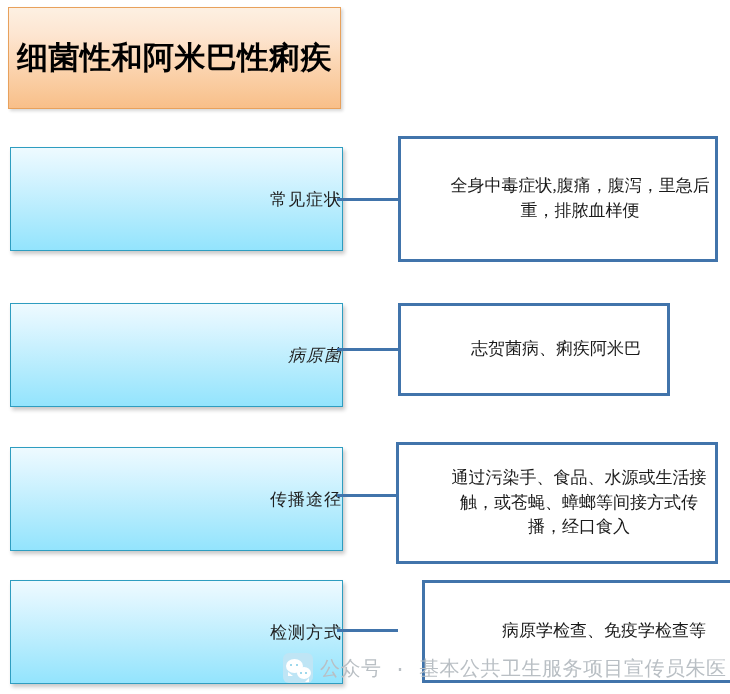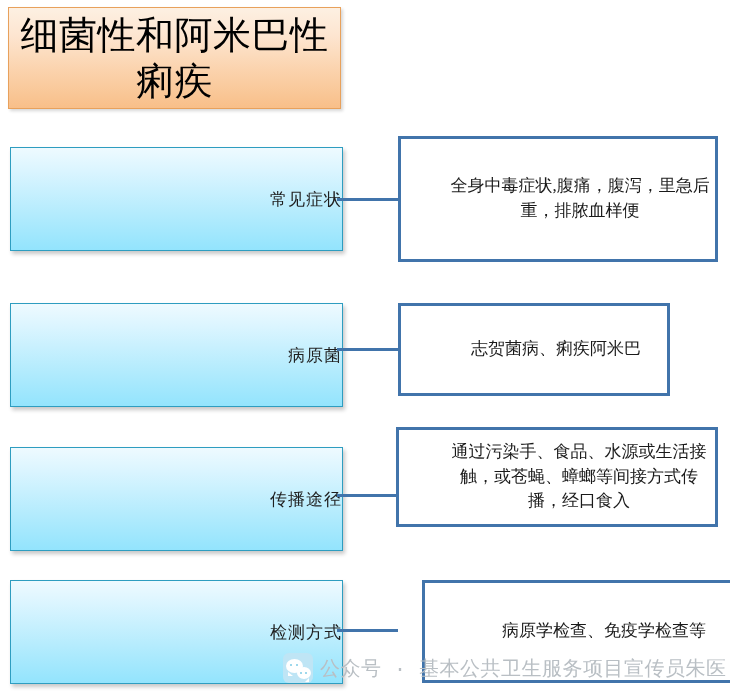--- a/index.html
+++ b/index.html
@@ -37,24 +37,24 @@
         #fbd3ad 62%,
         #f8bf89 100%);
     box-shadow: 2px 2px 3px rgba(0,0,0,0.16);
     display: flex;
     align-items: center;
     justify-content: center;
     text-align: center;
     padding: 0 6px;
   }
   .title-text {
-    font-size: 38px;
+    font-size: 31px;
     line-height: 1.22;
     color: #000000;
-    font-weight: 400;
+    font-weight: 700;
     letter-spacing: 0.5px;
   }
 
   
   .label-box {
     position: absolute;
     left: 10px;
     width: 333px;
     height: 104px;
     box-sizing: border-box;
@@ -98,27 +98,27 @@
   .connector {
     position: absolute;
     height: 3px;
     background: #4174ab;
     left: 337px;
     width: 61px;
   }
 
   
   .row1 .label-box { top: 147px; }
-  .row2 .label-box { top: 303px; }
+  .row2 .label-box { top: 303px; font-style: italic; }
   .row3 .label-box { top: 447px; }
   .row4 .label-box { top: 580px; padding-left: 40px; }
 
   #detail-1 { left: 398px; top: 136px; width: 320px; height: 126px; }
   #detail-2 { left: 398px; top: 303px; width: 272px; height: 93px;  }
-  #detail-3 { left: 396px; top: 427px; width: 322px; height: 100px; }
+  #detail-3 { left: 396px; top: 442px; width: 322px; height: 122px; }
   #detail-4 { left: 398px; top: 580px; width: 320px; height: 103px; margin-left: 24px; }
 
   #connector-1 { top: 198px; }
   #connector-2 { top: 348px; }
   #connector-3 { top: 494px; }
   #connector-4 { top: 629px; }
 
   
   .watermark {
     position: absolute;

